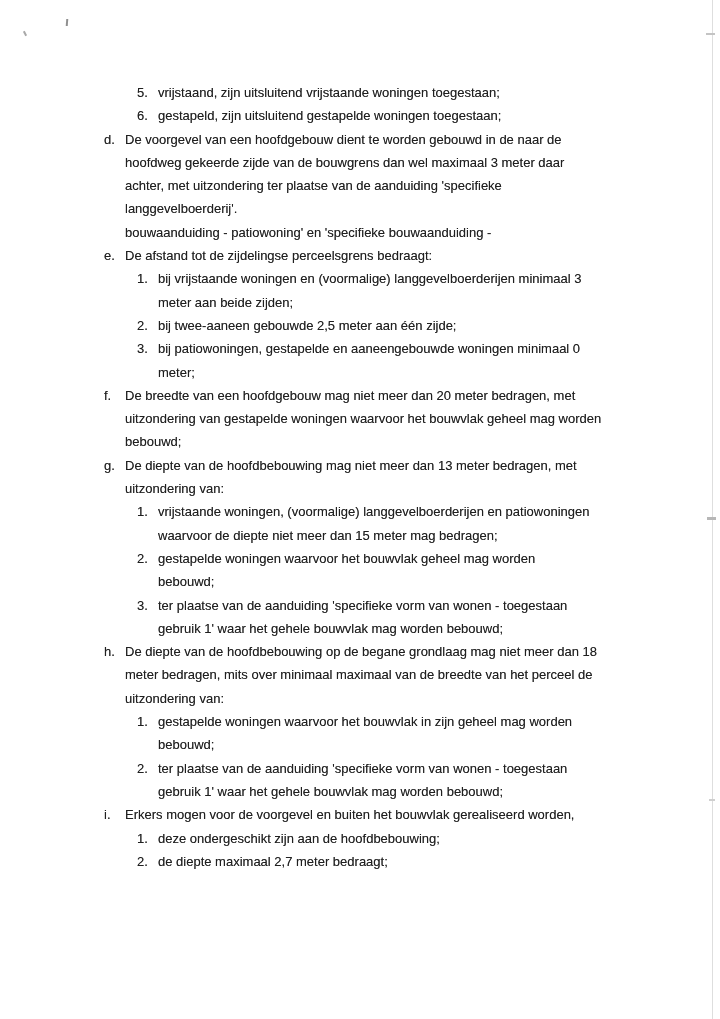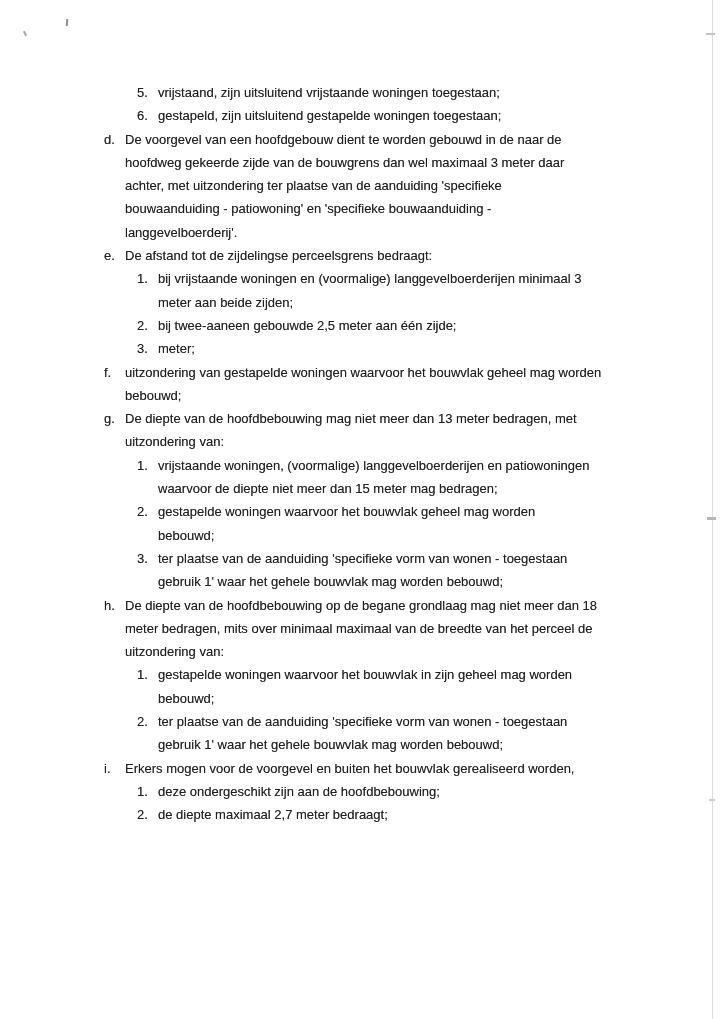--- a/index.html
+++ b/index.html
@@ -105,47 +105,49 @@
     <div class="blk number">
       <span class="marker">6.</span>
       <div class="line">gestapeld, zijn uitsluitend gestapelde woningen toegestaan;</div>
     </div>
 
     <div class="blk letter">
       <span class="marker">d.</span>
       <div class="line">De voorgevel van een hoofdgebouw dient te worden gebouwd in de naar de</div>
       <div class="line">hoofdweg gekeerde zijde van de bouwgrens dan wel maximaal 3 meter daar</div>
       <div class="line">achter, met uitzondering ter plaatse van de aanduiding 'specifieke</div>
+      <div class="line">langgevelboerderij'.</div>
       <div class="line">bouwaanduiding - patiowoning' en 'specifieke bouwaanduiding -</div>
-      <div class="line">langgevelboerderij'.</div>
     </div>
 
     <div class="blk letter">
       <span class="marker">e.</span>
       <div class="line">De afstand tot de zijdelingse perceelsgrens bedraagt:</div>
     </div>
 
     <div class="blk number">
       <span class="marker">1.</span>
       <div class="line">bij vrijstaande woningen en (voormalige) langgevelboerderijen minimaal 3</div>
       <div class="line">meter aan beide zijden;</div>
     </div>
 
     <div class="blk number">
       <span class="marker">2.</span>
       <div class="line">bij twee-aaneen gebouwde 2,5 meter aan één zijde;</div>
     </div>
 
     <div class="blk number">
       <span class="marker">3.</span>
+      <div class="line">bij patiowoningen, gestapelde en aaneengebouwde woningen minimaal 0</div>
       <div class="line">meter;</div>
     </div>
 
     <div class="blk letter">
       <span class="marker">f.</span>
+      <div class="line">De breedte van een hoofdgebouw mag niet meer dan 20 meter bedragen, met</div>
       <div class="line">uitzondering van gestapelde woningen waarvoor het bouwvlak geheel mag worden</div>
       <div class="line">bebouwd;</div>
     </div>
 
     <div class="blk letter">
       <span class="marker">g.</span>
       <div class="line">De diepte van de hoofdbebouwing mag niet meer dan 13 meter bedragen, met</div>
       <div class="line">uitzondering van:</div>
     </div>
 

